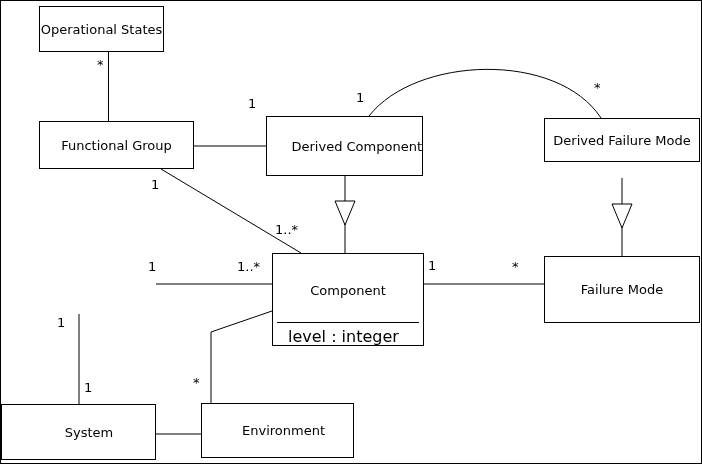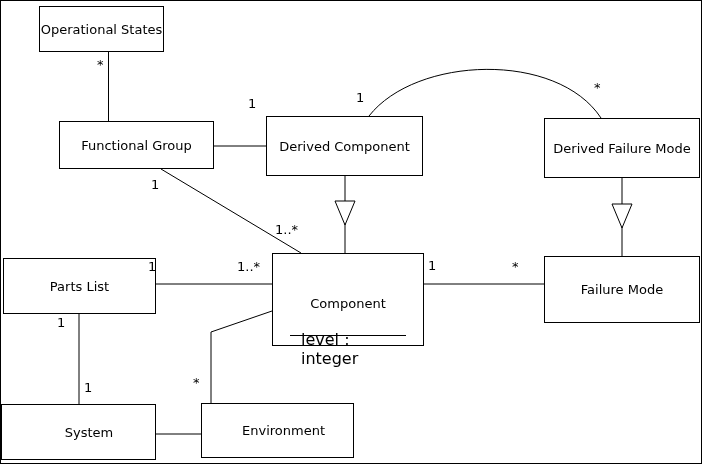--- a/index.html
+++ b/index.html
@@ -19,21 +19,21 @@
   .wires path.tri { fill: #ffffff; }
   .uml-class {
     position: absolute;
     background: #ffffff;
     border: 1px solid #000000;
     display: flex;
     align-items: center;
     justify-content: center;
     font-size: 13px;
   }
-  .uml-class.compartmented { display: block; padding: 17px; }
+  .uml-class.compartmented { display: block; padding: 4px; }
   .name-compartment { display: flex; align-items: center; justify-content: center; height: 64px; }
   .attr-compartment {
     border-top: 1px solid #000000;
     display: flex;
     align-items: center;
     padding-left: 11px;
     height: 27px;
     font-size: 16px;
   }
   .mult { position: absolute; font-size: 13px; line-height: 14px; }
@@ -56,35 +56,32 @@
     <path d="M423,283 L543,283"></path>
     <path d="M78,313 L78,405"></path>
     <path d="M155,433 L200,433"></path>
     <path d="M210,402 L210,331 L271,310"></path>
   </svg>
 
   <div class="uml-class" style="left:38px; top:5px; width:125px; height:46px;">
     <span class="cname">Operational States</span>
   </div>
 
-  <div class="uml-class" style="left:38px; top:120px; width:155px; height:48px;margin-left:20px;">
+  <div class="uml-class" style="left:38px; top:120px; width:155px; height:48px;">
     <span class="cname">Functional Group</span>
   </div>
 
-  <div class="uml-class" style="left:265px; top:115px; width:157px; height:60px;">
+  <div class="uml-class" style="left:265px; top:115px; width:157px; height:60px;justify-content:flex-end;">
     <span class="cname">Derived Component</span>
   </div>
 
-  <div class="uml-class" style="left:543px; top:117px; width:156px; height:60px;">
+  <div class="uml-class" style="left:543px; top:117px; width:156px; height:44px;">
     <span class="cname">Derived Failure Mode</span>
   </div>
 
-  <div class="uml-class" style="left:2px; top:257px; width:153px; height:56px;">
-    <span class="cname">Parts List</span>
-  </div>
 
   <div class="uml-class compartmented" style="left:271px; top:252px; width:152px; height:93px;">
     <div class="name-compartment">
       <span class="cname">Component</span>
     </div>
     <div class="attr-compartment">
       <span class="attr">level : integer</span>
     </div>
   </div>
 

